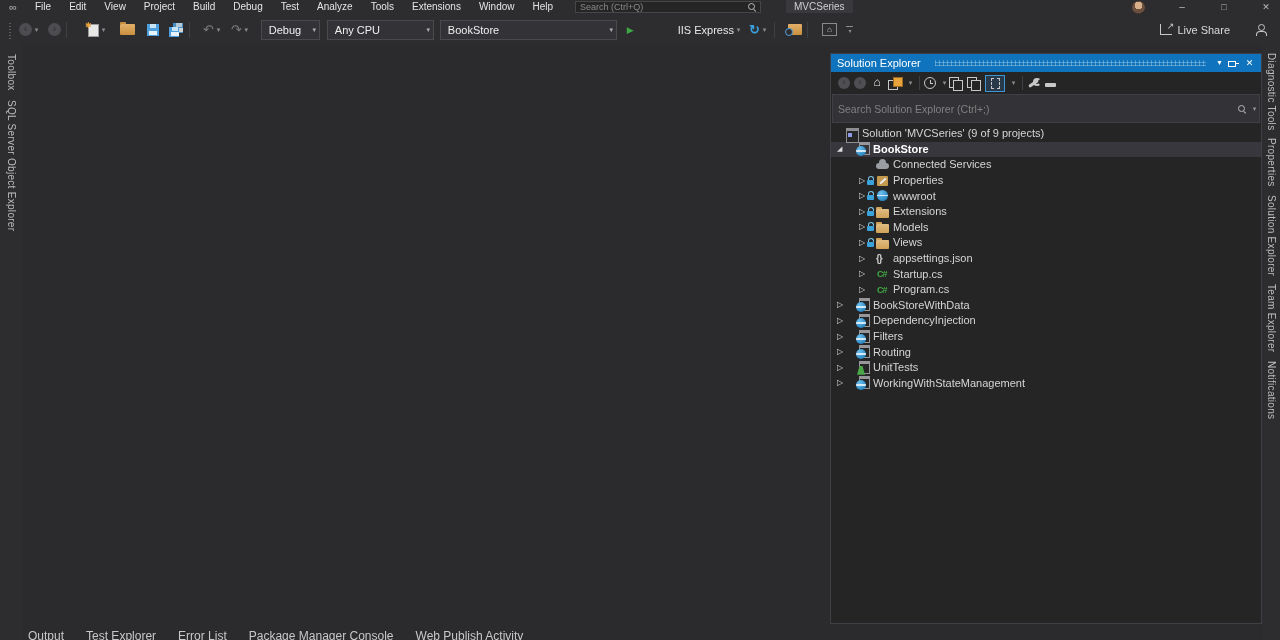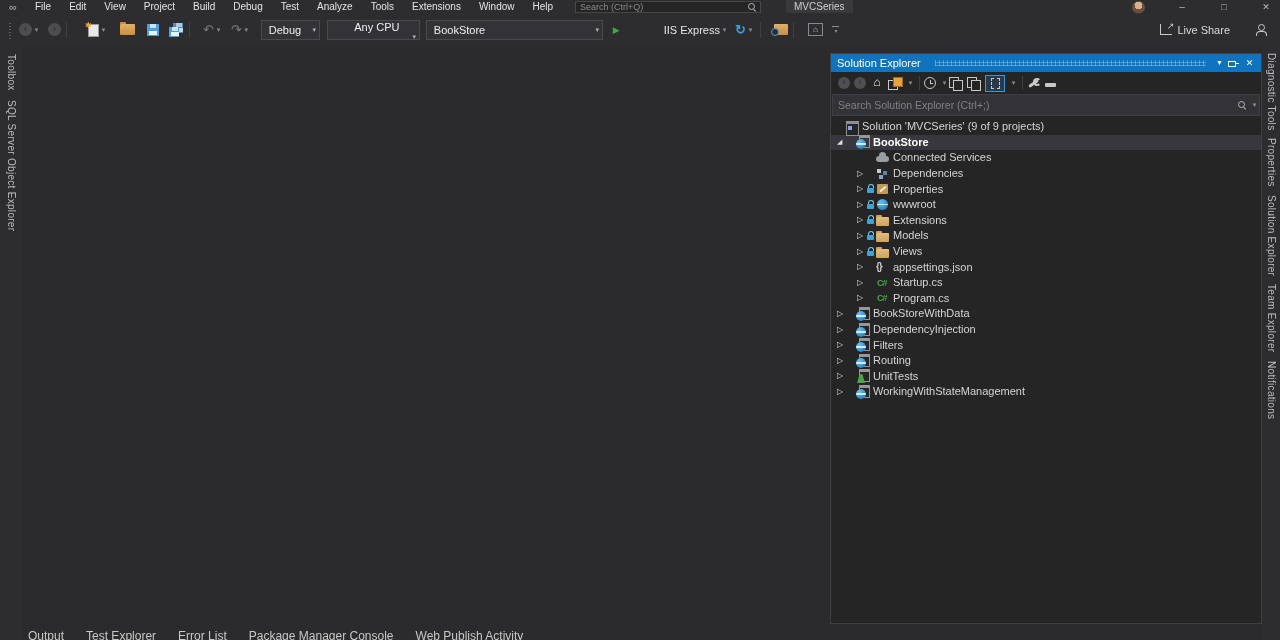--- a/index.html
+++ b/index.html
@@ -44,21 +44,21 @@
   .floppy::before{content:"";position:absolute;top:0;left:3px;width:6px;height:4px;background:#C9E4F5;}
   .floppy::after{content:"";position:absolute;bottom:1px;left:2px;width:8px;height:4px;background:#E8F2FA;}
   .saveall{position:relative;width:15px;height:14px;margin-left:10px;}
   .saveall .floppy{position:absolute;margin:0;width:10px;height:10px;}
   .saveall .f1{left:4px;top:0;opacity:.85;} .saveall .f2{left:0;top:4px;}
   .uglyph{font-size:13px;color:#7A7A7E;margin-left:8px;line-height:20px;}
   .uglyph.undo::before{content:"\21B6";} .uglyph.redo::before{content:"\21B7";}
   .combo{height:20px;background:#333337;border:1px solid #4A4A4E;display:flex;align-items:center;font-size:11px;color:#EFEFEF;padding-left:7px;flex:0 0 auto;}
   .combo .dd{margin-left:auto;color:#B0B0B4;}
   .combo.debug{width:59px;margin-left:10px;}
-  .combo.platform{width:93px;margin-left:7px;flex-direction:column;}
+  .combo.platform{width:107px;margin-left:7px;}
   .combo.project{width:177px;margin-left:6px;}
   .play-icon{color:#3FA943;font-size:9px;margin:0 5px 0 10px;}
   .play-icon::before{content:"\25B6";}
   .run-label{font-size:11px;color:#E8E8E8;padding-left:39px;}
   .refresh-icon{color:#3AA0DC;font-size:13px;font-weight:bold;margin-left:6px;}
   .refresh-icon::before{content:"\21BB";}
   .tb-browserlink{position:relative;width:14px;height:11px;margin-left:8px;background:linear-gradient(#E3B06A,#C98F3F);border-radius:1px;}
   .tb-browserlink::before{content:"";position:absolute;left:-3px;bottom:-1px;width:6px;height:6px;border:1px solid #4D9FDD;border-radius:50%;background:#2D2D30;}
   .tb-webpreview{position:relative;width:15px;height:13px;margin-left:9px;border:1px solid #8A8A8E;color:#C8C8C8;font-size:8px;text-align:center;line-height:11px;}
   .tb-webpreview::before{content:"\2302";}
@@ -109,30 +109,30 @@
   .se-docs{width:14px;height:13px;}
   .se-docs::before{content:"";position:absolute;left:0;top:0;width:8px;height:9px;border:1px solid #C8C8C8;}
   .se-docs::after{content:"";position:absolute;left:4px;top:3px;width:8px;height:9px;border:1px solid #C8C8C8;background:#252526;}
   .se-showall{width:20px;height:17px;border:1px solid #3F96D2;background:rgba(50,110,170,.28);display:flex;align-items:center;justify-content:center;}
   .se-showall i{position:relative;display:block;width:9px;height:11px;border:1px dashed #C8C8C8;}
   .se-wrench{width:14px;height:13px;}
   .se-wrench::before{content:"";position:absolute;left:1px;top:5px;width:11px;height:3px;background:#C8C8C8;transform:rotate(-35deg);border-radius:2px;}
   .se-wrench::after{content:"";position:absolute;right:0;top:1px;width:4px;height:4px;border:2px solid #C8C8C8;border-radius:50%;border-right-color:transparent;}
   .se-collapse{width:11px;height:4px;background:#C8C8C8;border-radius:1px;margin-top:3px;}
   .se-sep{width:1px;height:14px;background:#3F3F46;margin:0 4px;flex:0 0 auto;}
-  .se-search{margin:0 1px;height:22px;background:#333337;border:1px solid #3F3F46;display:flex;align-items:center;flex:0 0 auto;}
+  .se-search{margin:0 1px;height:29px;background:#333337;border:1px solid #3F3F46;display:flex;align-items:center;flex:0 0 auto;}
   .se-search input{flex:1;background:transparent;border:none;outline:none;font-family:"Liberation Sans",sans-serif;font-size:10.5px;color:#999;padding:0 5px;}
   .se-search input::placeholder{color:#808080;}
   .se-search .dd{color:#909094;}
   
   .se-tree{flex:1;overflow:hidden;padding-top:3px;font-size:11px;}
   .tree-row{height:15.6px;display:flex;align-items:center;color:#D5D5D5;white-space:nowrap;cursor:default;}
   .tree-row.selected{background:#37373D;}
   .tree-row.selected .lbl{color:#FFFFFF;font-weight:bold;}
-  .tree-row.sol{padding-left:14px;} .tree-row.lvl0{padding-left:6px;} .tree-row.lvl1{padding-left:26px;}
+  .tree-row.sol{padding-left:14px;} .tree-row.lvl0{padding-left:6px;} .tree-row.lvl1{padding-left:26px;text-align:center;}
   .slot-exp{width:10px;flex:0 0 auto;font-size:8px;color:#DCDCDC;line-height:10px;}
   .slot-exp.collapsed::before{content:"\25B7";}
   .slot-exp.expanded::before{content:"\25E2";font-size:7px;}
   .slot-lock{width:9px;flex:0 0 auto;position:relative;height:12px;}
   .slot-lock.has::before{content:"";position:absolute;left:1px;top:1px;width:4px;height:3px;border:1px solid #7CC6EA;border-bottom:none;border-radius:3px 3px 0 0;}
   .slot-lock.has::after{content:"";position:absolute;left:0;top:5px;width:7px;height:5px;background:#3BA3DC;border-radius:1px;}
   .slot-icon{width:14px;height:14px;flex:0 0 auto;margin-right:3px;position:relative;}
   .lbl{line-height:15px;}
   
   .ic-solution-icon::before{content:"";position:absolute;left:1px;top:1px;width:11px;height:11px;border:1px solid #8F8F93;border-top:3px solid #8F8F93;}
@@ -302,26 +302,20 @@
           <span class="lbl">BookStore</span>
         </div>
         <div class="tree-row lvl1">
           <span class="slot-exp"></span>
           <span class="slot-lock"></span>
           <span class="slot-icon ic-cloud-icon"></span>
           <span class="lbl">Connected Services</span>
         </div>
         <div class="tree-row lvl1">
           <span class="slot-exp collapsed"></span>
-          <span class="slot-lock"></span>
-          <span class="slot-icon ic-dependencies-icon"></span>
-          <span class="lbl">Dependencies</span>
-        </div>
-        <div class="tree-row lvl1">
-          <span class="slot-exp collapsed"></span>
           <span class="slot-lock has"></span>
           <span class="slot-icon ic-properties-icon"></span>
           <span class="lbl">Properties</span>
         </div>
         <div class="tree-row lvl1">
           <span class="slot-exp collapsed"></span>
           <span class="slot-lock has"></span>
           <span class="slot-icon ic-globe-icon"></span>
           <span class="lbl">wwwroot</span>
         </div>

